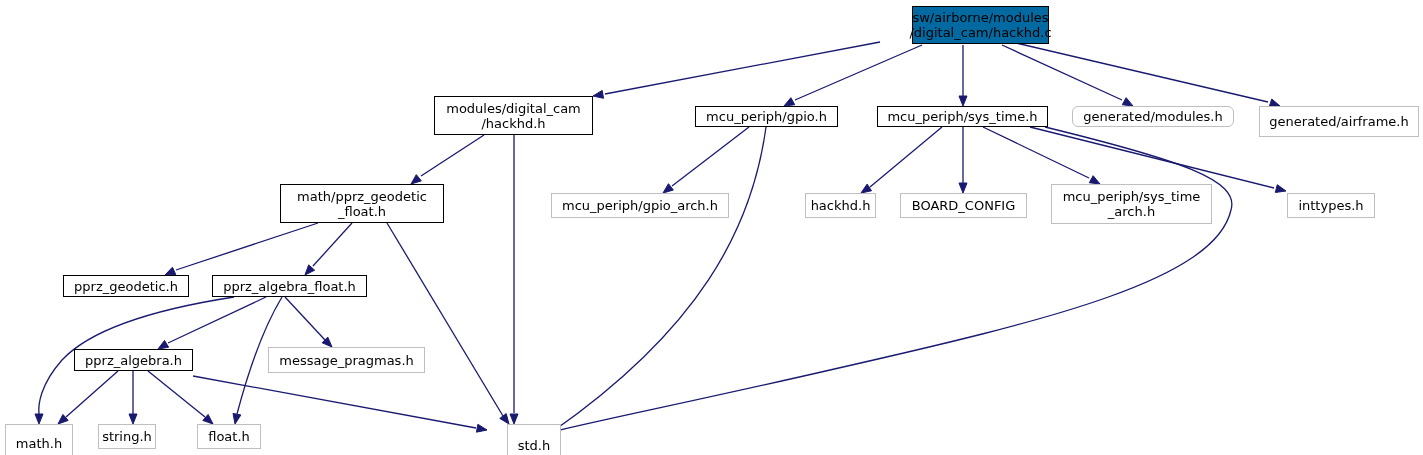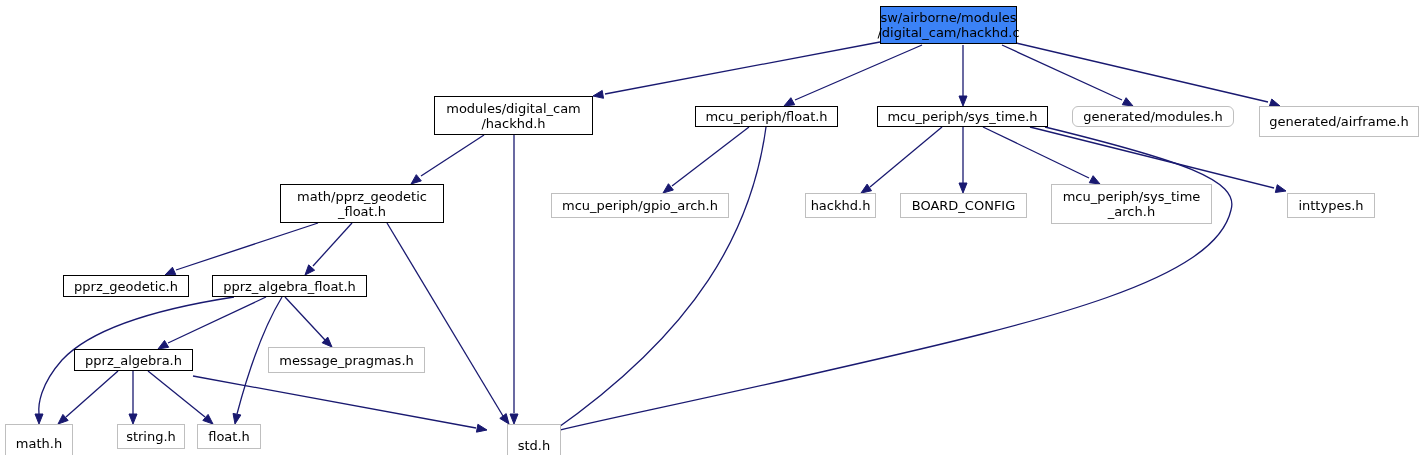--- a/index.html
+++ b/index.html
@@ -7,21 +7,21 @@
          font-family: "DejaVu Sans", sans-serif; }
   #graph { position: absolute; left: 0; top: 0; width: 1423px; height: 455px; }
   .edge { fill: none; stroke: #191970; stroke-width: 1.3; }
   .arrow { fill: #191970; stroke: #191970; stroke-width: 1; }
   .node { position: absolute; box-sizing: border-box; background: #ffffff;
           display: flex; align-items: center; justify-content: center;
           text-align: center; font-size: 13px; line-height: 15px; color: #000;
           white-space: pre-line; cursor: pointer; }
   .node.documented { border: 1.3px solid #000000; }
   .node.undocumented { border: 1.3px solid #bfbfbf; }
-  .node.root { background: #3b82f6; border: 1.3px solid #000000; }
+  .node.root { background: #0369a1; border: 1.3px solid #000000; margin-left: 32px; }
 </style>
 </head>
 <body>
 
 <svg id="graph" xmlns="http://www.w3.org/2000/svg">
   <g id="edges-layer">
       <g>
         <path d="M880,42 L605,94" class="edge" stroke="#191970"></path>
         <polygon points="593,96 602.2063432891,90.41043443161786 603.5215351875429,98.301585822275" class="arrow"></polygon>
       </g>
@@ -122,33 +122,33 @@
         <polygon points="487,430 476.445759146201,432.1466252583998 477.87684265180087,424.2756659776005" class="arrow"></polygon>
       </g>
     </g>
 </svg>
 
 <div id="nodes-layer">
   <div class="node root" style="left: 880px; top: 6px; width: 137px; height: 38px;">sw/airborne/modules
 /digital_cam/hackhd.c</div>
   <div class="node documented" style="left: 434px; top: 96px; width: 159px; height: 39px;">modules/digital_cam
 /hackhd.h</div>
-  <div class="node documented" style="left: 695px; top: 106px; width: 143px; height: 21px;">mcu_periph/float.h</div>
+  <div class="node documented" style="left: 695px; top: 106px; width: 143px; height: 21px;">mcu_periph/gpio.h</div>
   <div class="node documented" style="left: 877px; top: 106px; width: 171px; height: 21px;">mcu_periph/sys_time.h</div>
   <div class="node undocumented" style="left: 1072px; top: 106px; width: 162px; height: 21px; border-radius: 6px;">generated/modules.h</div>
   <div class="node undocumented" style="left: 1259px; top: 106px; width: 160px; height: 31px;">generated/airframe.h</div>
   <div class="node documented" style="left: 280px; top: 184px; width: 164px; height: 39px;">math/pprz_geodetic
 _float.h</div>
   <div class="node undocumented" style="left: 551px; top: 193px; width: 178px; height: 25px;">mcu_periph/gpio_arch.h</div>
   <div class="node undocumented" style="left: 805px; top: 193px; width: 71px; height: 25px;">hackhd.h</div>
   <div class="node undocumented" style="left: 900px; top: 193px; width: 127px; height: 25px;">BOARD_CONFIG</div>
   <div class="node undocumented" style="left: 1051px; top: 184px; width: 161px; height: 40px;">mcu_periph/sys_time
 _arch.h</div>
   <div class="node undocumented" style="left: 1287px; top: 193px; width: 88px; height: 25px;">inttypes.h</div>
   <div class="node documented" style="left: 63px; top: 275px; width: 126px; height: 22px;">pprz_geodetic.h</div>
   <div class="node documented" style="left: 212px; top: 275px; width: 155px; height: 22px; text-align: right;">pprz_algebra_float.h</div>
   <div class="node undocumented" style="left: 268px; top: 347px; width: 157px; height: 26px;">message_pragmas.h</div>
   <div class="node documented" style="left: 74px; top: 349px; width: 119px; height: 22px;">pprz_algebra.h</div>
   <div class="node undocumented" style="left: 5px; top: 424px; width: 68px; height: 39px;">math.h</div>
-  <div class="node undocumented" style="left: 98px; top: 424px; width: 68px; height: 25px; margin-left: 19px;">string.h</div>
+  <div class="node undocumented" style="left: 98px; top: 424px; width: 58px; height: 25px;">string.h</div>
   <div class="node undocumented" style="left: 197px; top: 424px; width: 64px; height: 25px;">float.h</div>
   <div class="node undocumented" style="left: 487px; top: 424px; width: 54px; height: 42px; margin-left: 20px;">std.h</div>
 </div>
 
 </body></html>

